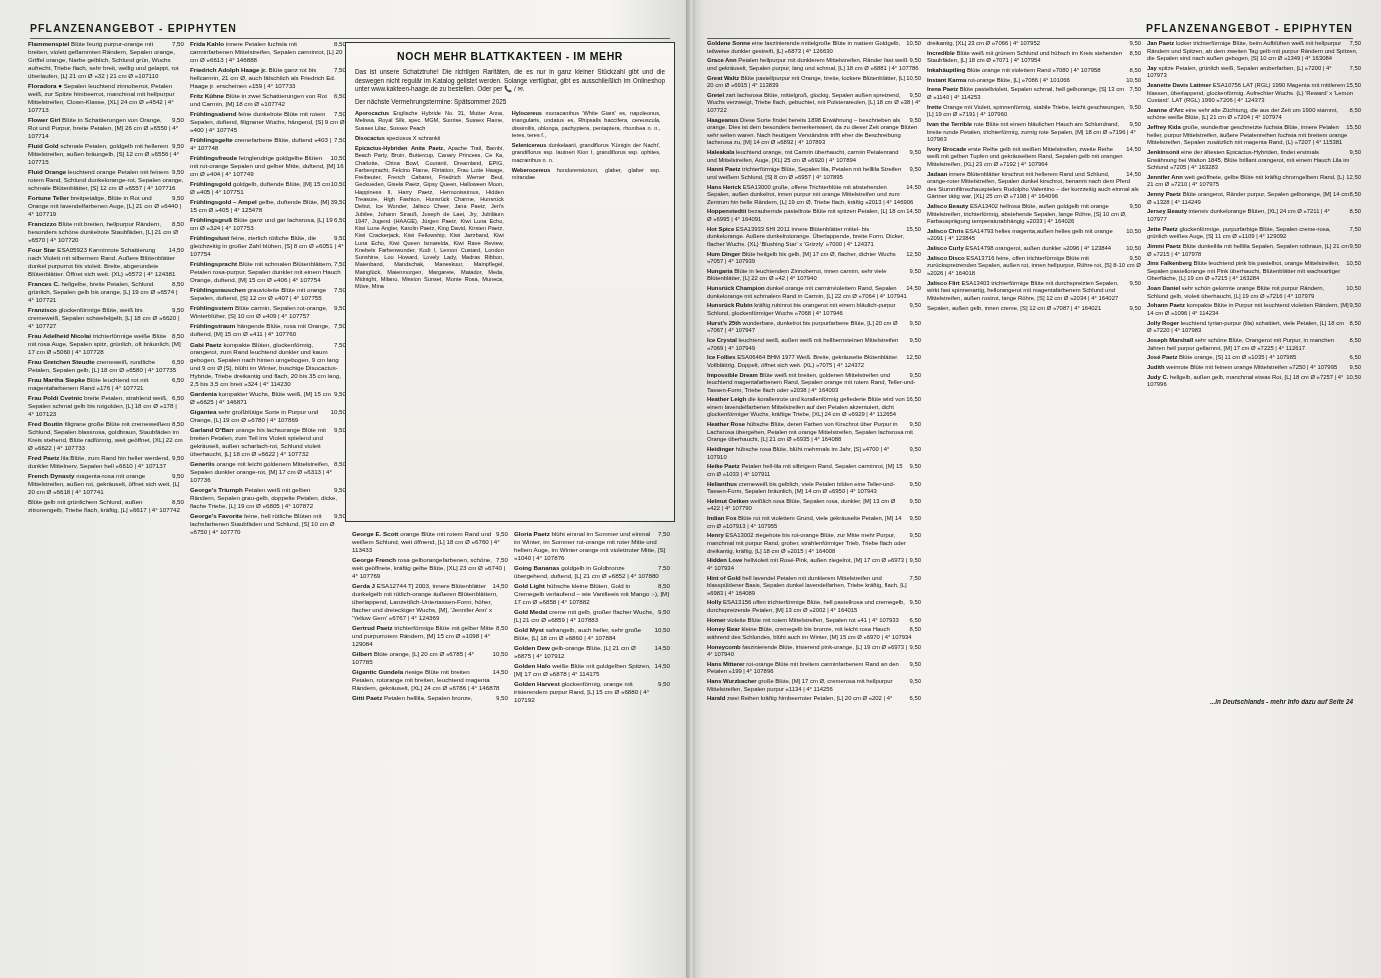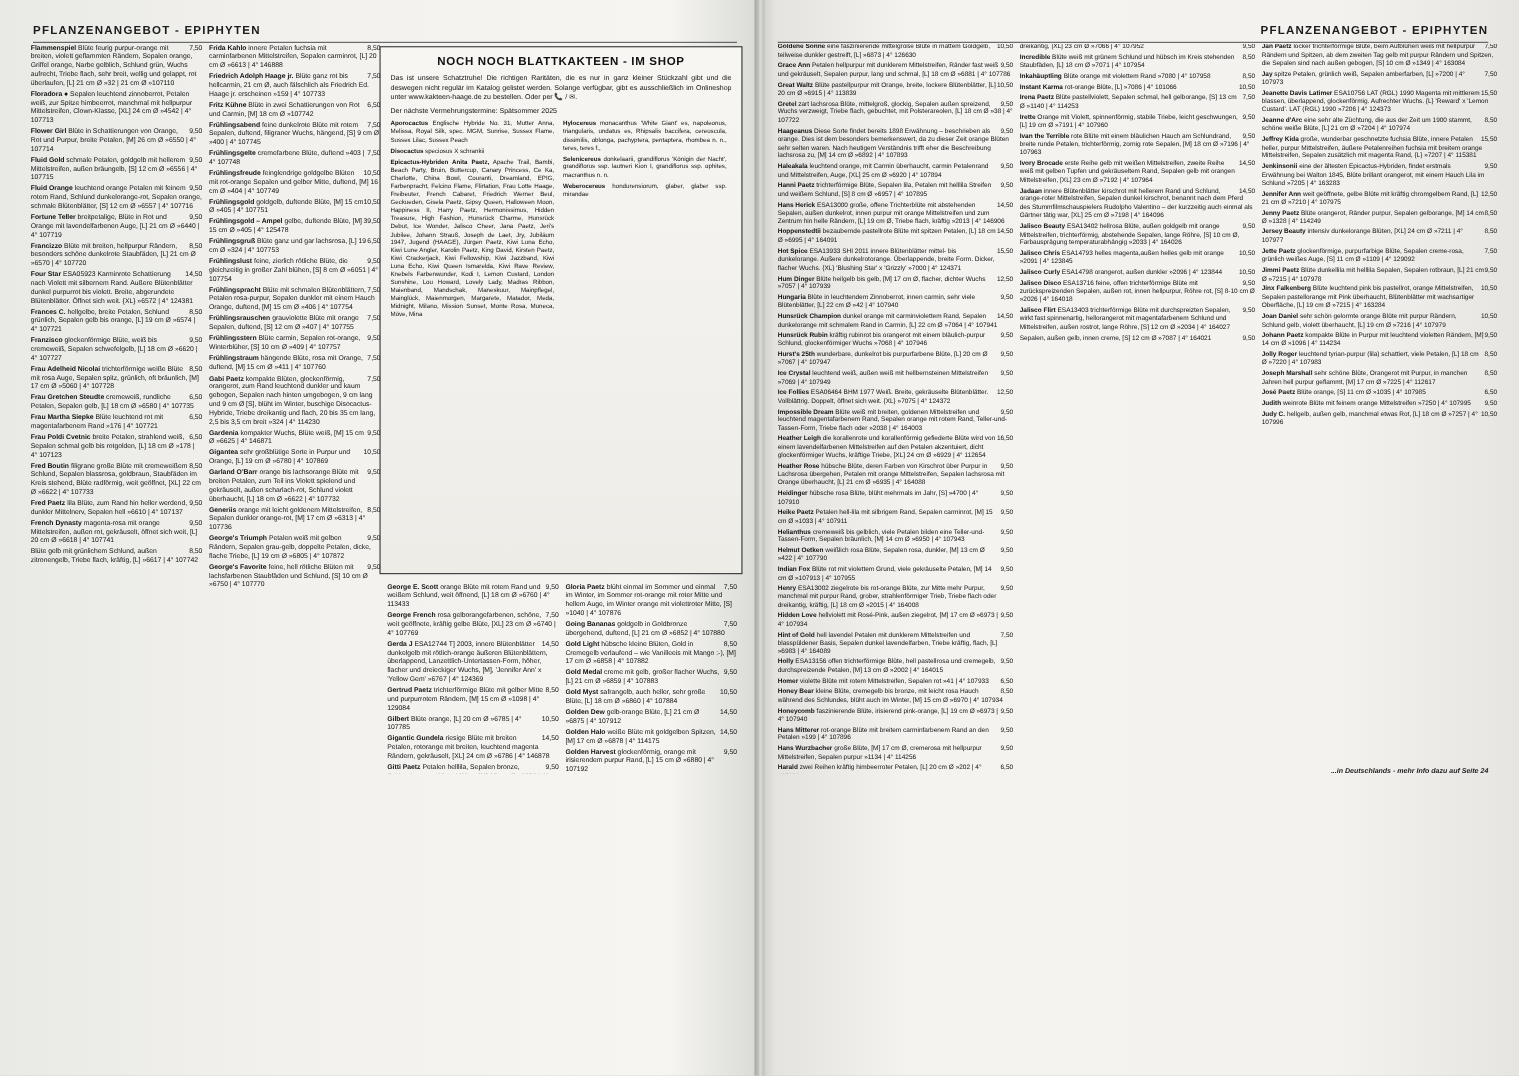--- a/index.html
+++ b/index.html
@@ -139,21 +139,21 @@
           <div class="entry"><span class="pr">14,50</span><span class="nm">Golden Dew</span> <span class="tx">gelb-orange Blüte, [L] 21 cm Ø »6875 | 4° 107912</span><span class="clr"></span></div>
           <div class="entry"><span class="pr">14,50</span><span class="nm">Golden Halo</span> <span class="tx">weiße Blüte mit goldgelben Spitzen, [M] 17 cm Ø »6878 | 4° 114175</span><span class="clr"></span></div>
           <div class="entry"><span class="pr">9,50</span><span class="nm">Golden Harvest</span> <span class="tx">glockenförmig, orange mit irisierendem purpur Rand, [L] 15 cm Ø »6880 | 4° 107192</span><span class="clr"></span></div>
           <div class="entry"><span class="pr">9,50</span><span class="nm">Golden Ice</span> <span class="tx">große Blüte, innen weiß, nach außen immer gelber [XL] »6885 | 4° 124222</span><span class="clr"></span></div>
           <div class="entry"><span class="pr">14,50</span><span class="nm">Golden Octopus</span> <span class="tx">hellgelb bis dunkler, dichter, flacher Wuchs, [L] 21 cm Ø »6882 | 4° 107193</span><span class="clr"></span></div>
           <div class="entry"><span class="pr">10,50</span><span class="nm">Golden Pearl</span> <span class="tx">ESA13536 »6879 | 4° 122845</span><span class="clr"></span></div>
         </div>
     </div>
 
     <div class="shopbox" style="left:345px;top:42px;width:330px;height:480px;">
-      <h3>NOCH NOCH BLATTKAKTEEN - IM SHOP</h3>
+      <h3>NOCH MEHR BLATTKAKTEEN - IM MEHR</h3>
       <p>Das ist unsere Schatztruhe! Die richtigen Raritäten, die es nur in ganz kleiner Stückzahl gibt und die deswegen nicht regulär im Katalog gelistet werden. Solange verfügbar, gibt es ausschließlich im Onlineshop unter www.kakteen-haage.de zu bestellen. Oder per 📞 / ✉.</p>
       <p>Der nächste Vermehrungstermine: Spätsommer 2025</p>
       <div id="shopgenera" style="display:flex;gap:8px;">
         <div style="width:48%;" id="sg0">
             <p style="font-size: 5.6px; line-height: 1.3; text-align: justify; margin: 0px 0px 3px;"><b>Aporocactus</b> <span>Englische Hybride No. 31, Mutter Anna, Melissa, Royal Silk, spec. MGM, Sunrise, Sussex Flame, Sussex Lilac, Sussex Peach</span></p>
             <p style="font-size: 5.6px; line-height: 1.3; text-align: justify; margin: 0px 0px 3px;"><b>Disocactus</b> <span>speciosus X schrankii</span></p>
             <p style="font-size: 5.6px; line-height: 1.3; text-align: justify; margin: 0px 0px 3px;"><b>Epicactus-Hybriden Anita Paetz,</b> <span>Apache Trail, Bambi, Beach Party, Bruin, Buttercup, Canary Princess, Ce Ka, Charlotte, China Bowl, Couranti, Dreamland, EPIG, Farbenpracht, Felcino Flame, Flirtation, Frau Lotte Haage, Freibeuter, French Cabaret, Friedrich Werner Beul, Geckueden, Gisela Paetz, Gipsy Queen, Halloween Moon, Happiness II, Harry Paetz, Hermonissimus, Hidden Treasure, High Fashion, Hunsrück Charme, Hunsrück Debut, Ice Wonder, Jalisco Cheer, Jana Paetz, Jeri's Jubilee, Johann Strauß, Joseph de Laet, Jry, Jubiläum 1947, Jugend (HAAGE), Jürgen Paetz, Kiwi Luna Echo, Kiwi Lune Angler, Karolin Paetz, King David, Kirsten Paetz, Kiwi Crackerjack, Kiwi Fellowship, Kiwi Jazzband, Kiwi Luna Echo, Kiwi Queen Ismarelda, Kiwi Rave Review, Knebels Farbenwunder, Kodi I, Lemon Custard, London Sunshine, Lou Howard, Lovely Lady, Madras Ribbon, Maienband, Mandschak, Maneskuur, Mainpflegel, Mainglück, Maienmorgen, Margarete, Matador, Meda, Midnight, Milano, Mission Sunset, Monte Rosa, Muneca, Möve, Mina</span></p>
           </div>
         <div style="width:48%;" id="sg1">
             <p style="font-size: 5.6px; line-height: 1.3; text-align: justify; margin: 0px 0px 3px;"><b>Hylocereus</b> <span>monacanthus 'White Giant' es, napoleonus, triangularis, undatus es, Rhipsalis baccifera, cereuscula, dissimilis, oblonga, pachyptera, pentaptera, rhombea n. n., teres, teres f.,</span></p>

